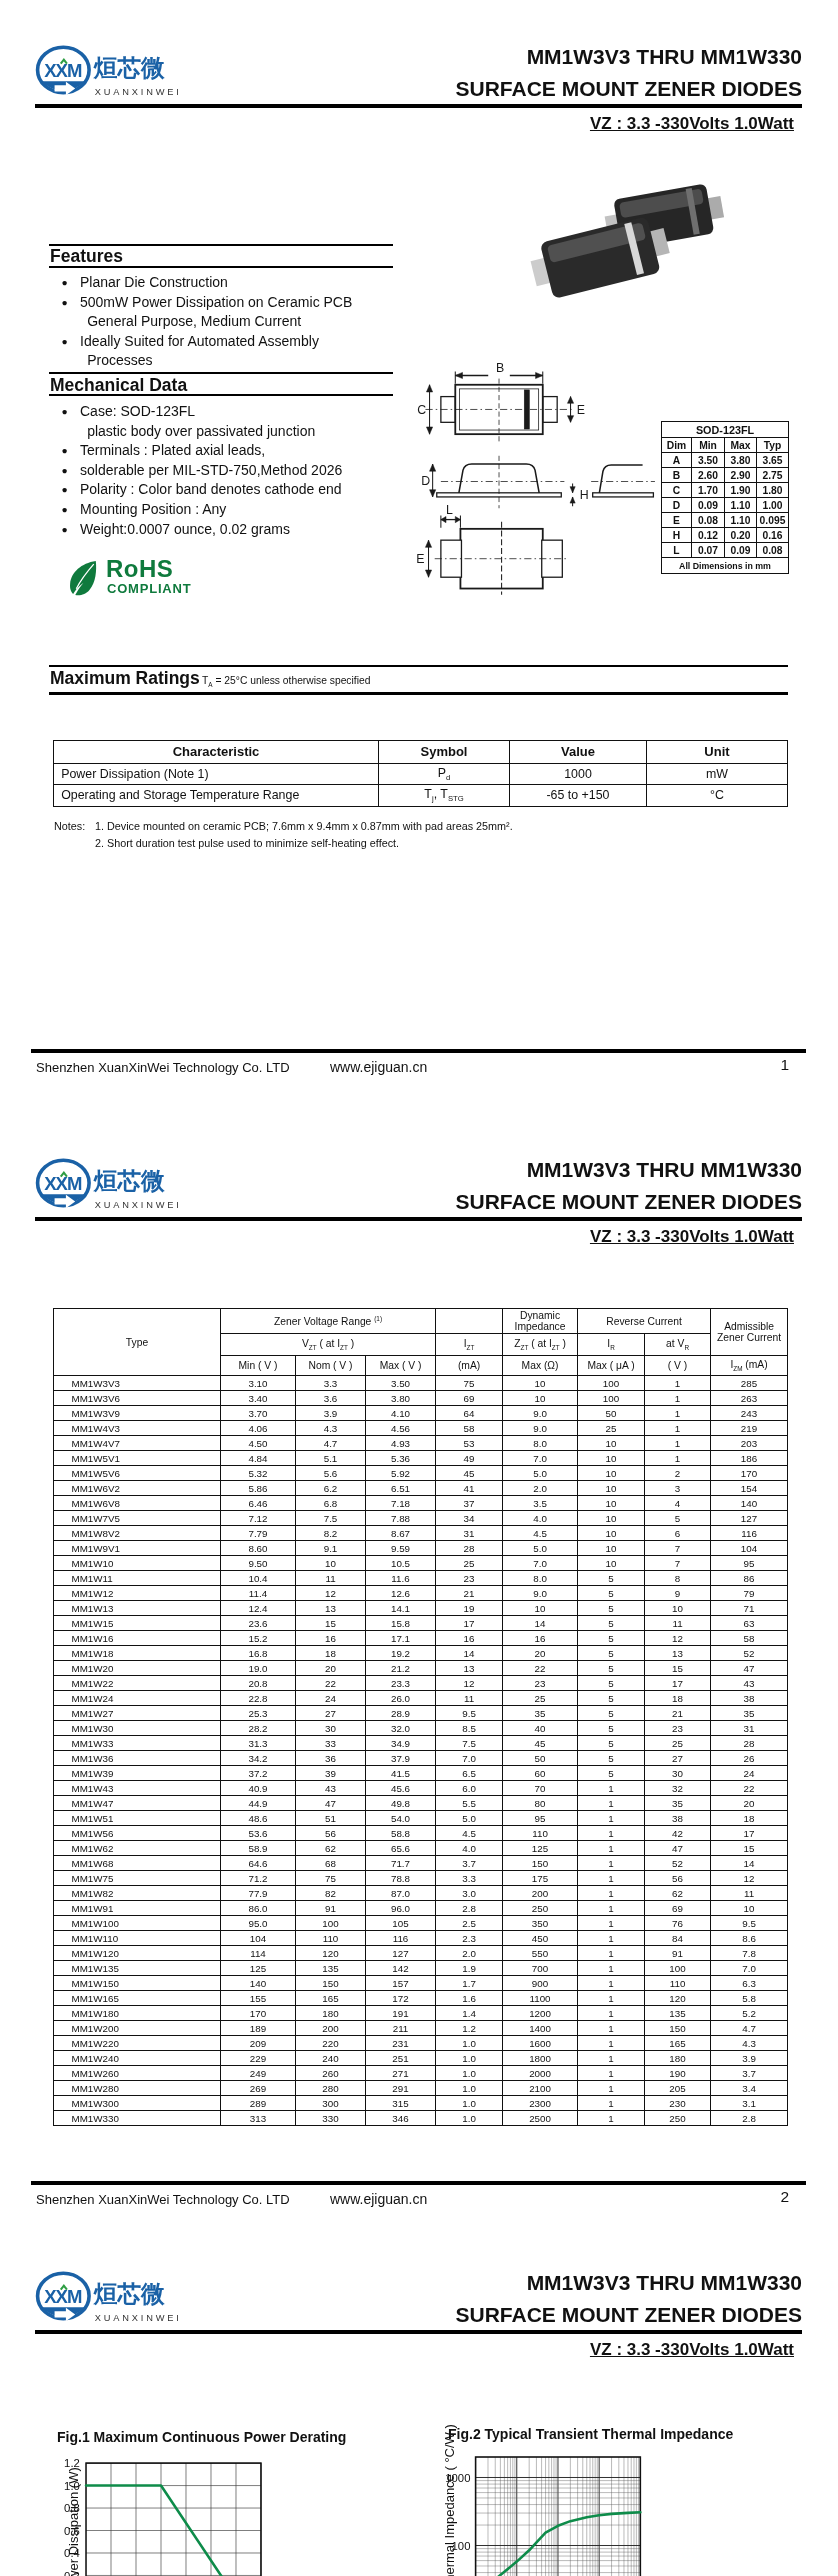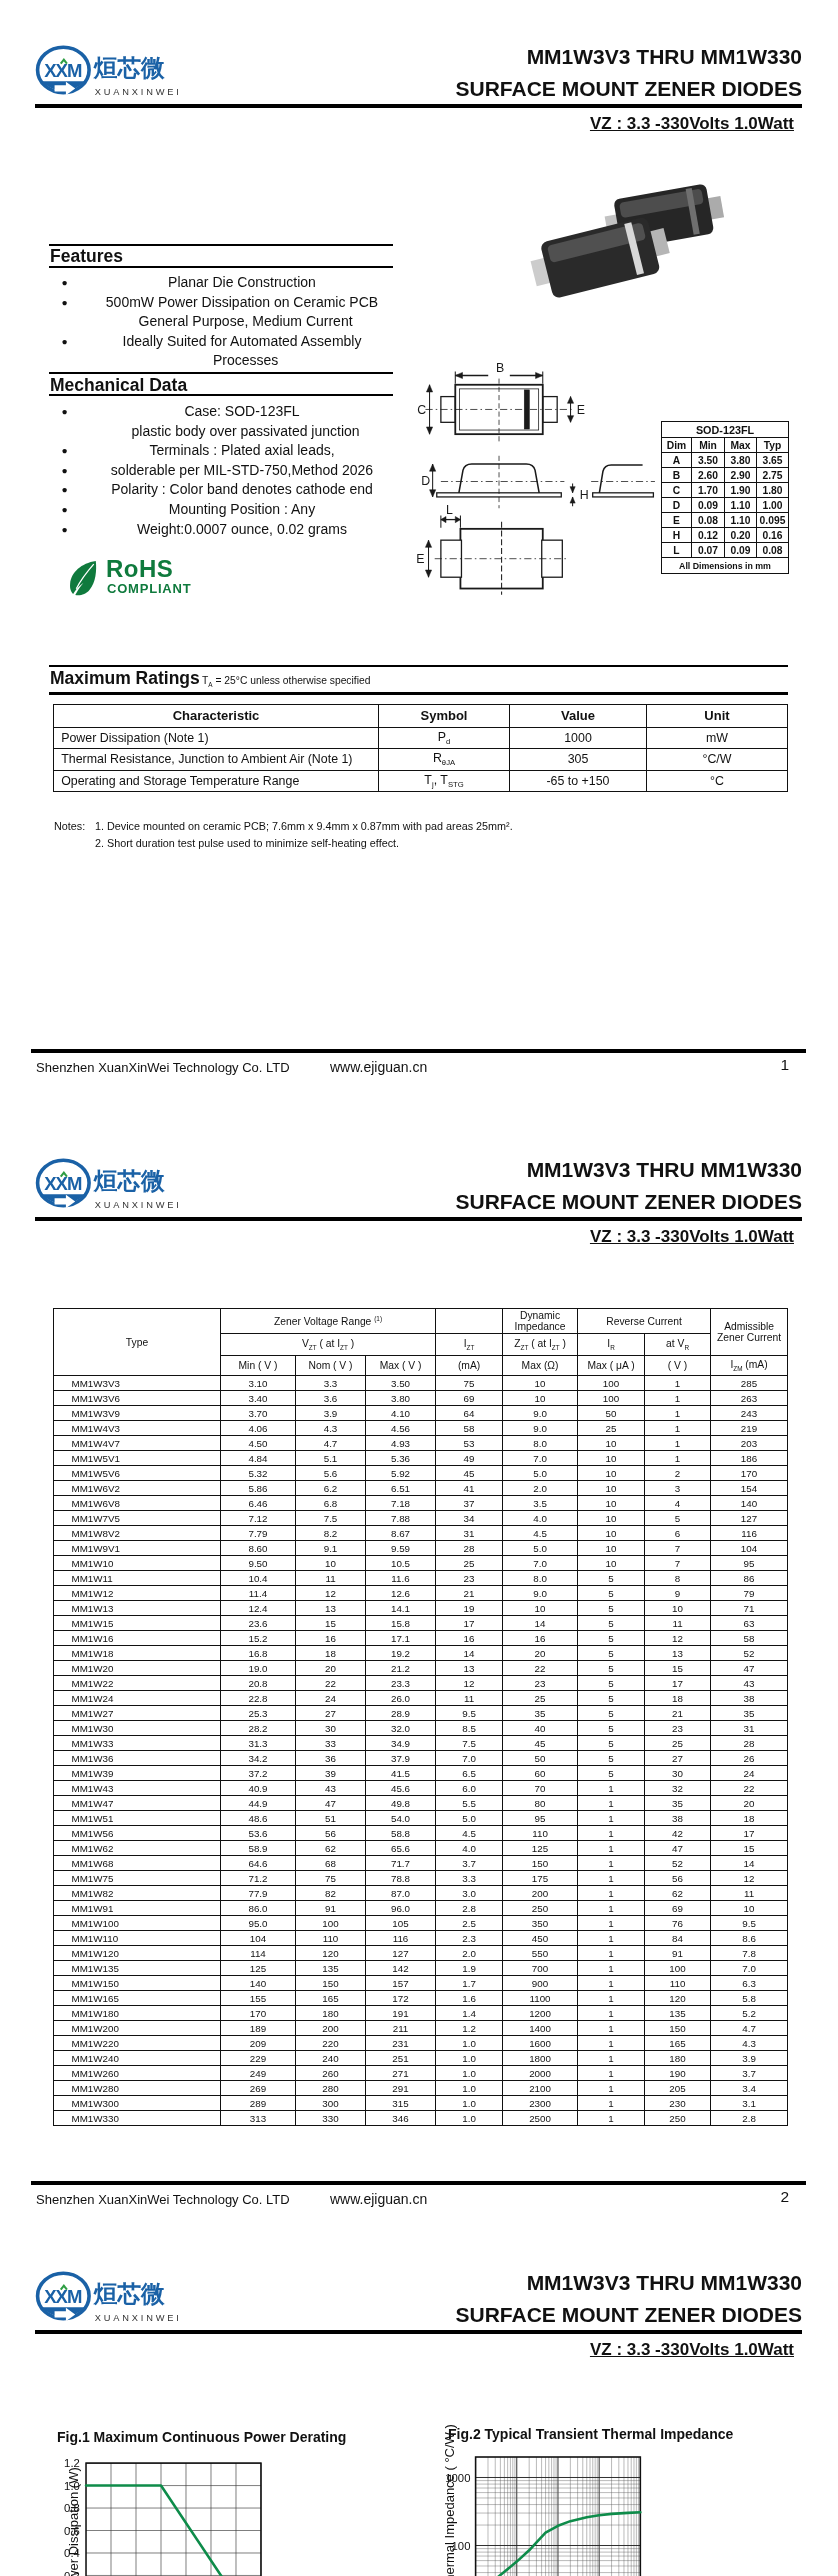--- a/index.html
+++ b/index.html
@@ -18,33 +18,33 @@
   .ft-rule{left:31px;right:32px;top:1049px;height:4.1px;background:#000;}
   .ft-co{left:36px;top:1060px;font-size:13px;}
   .ft-url{left:330px;top:1059px;font-size:14px;}
   .ft-pg{right:49px;top:1056px;font-size:15.5px;}
   
   .sec-rule{height:1.5px;background:#000;}
   .sec-title{font-size:17.5px;font-weight:bold;}
   .blist{font-size:14px;line-height:19.6px;}
   .brow{display:flex;}
   .brow .bdot{width:31px;text-align:center;font-size:10.3px;flex:0 0 31px;}
-  .brow .btxt{flex:1;text-align:center;}
+  .brow .btxt{flex:1;}
   .brow.cont .btxt{padding-left:7.2px;}
   
   .rohs-line1{font-size:24px;font-weight:bold;color:#0f7a3d;line-height:23px;letter-spacing:0.5px;}
   .rohs-line2{font-size:13px;font-weight:bold;color:#0f7a3d;letter-spacing:0.8px;}
   
   table{border-collapse:collapse;table-layout:fixed;}
   .dimtbl{border:1.5px solid #111;font-size:10.3px;font-weight:bold;text-align:center;}
   .dimtbl th,.dimtbl td{border:1px solid #111;padding:0;height:14px;}
   .dimtbl .ttl{font-size:10.8px;height:15px;}
   .dimtbl .note{font-size:8.8px;height:15px;}
   
-  .mrtbl{border:1.5px solid #111;font-size:12.4px;}
+  .mrtbl{border:1.5px solid #111;font-size:12.4px;margin-top:36px;}
   .mrtbl th,.mrtbl td{border:1px solid #111;padding:0 7.2px;height:20.6px;}
   .mrtbl th{font-size:13px;font-weight:bold;text-align:center;height:21.6px;}
   .mrtbl td{text-align:center;}
   .mrtbl td.chr{text-align:left;}
   .mr-notes{font-size:10.8px;line-height:16.5px;}
   
   .zt{border:1.5px solid #111;font-size:9.8px;text-align:center;}
   .zt th{border:1px solid #111;font-weight:normal;font-size:10.3px;padding:1px 2.1px;}
   .zt td{border-left:0.8px solid #111;border-right:0.8px solid #111;
          border-top:1.3px solid #111;border-bottom:1.3px solid #111;height:14px;padding:0;}
@@ -317,31 +317,20 @@
         <tr>
           <td class="chr">
             <div style="display: flex; justify-content: space-between;">
               <span>Power Dissipation (Note 1)</span>
               <span style="padding-right: 15.5px;"></span>
             </div>
           </td>
           <td><span>P</span><sub>d</sub></td>
           <td>1000</td>
           <td>mW</td>
-        </tr>
-        <tr>
-          <td class="chr">
-            <div style="display: flex; justify-content: space-between;">
-              <span>Thermal Resistance, Junction to Ambient Air (Note 1)</span>
-              <span style="padding-right: 15.5px;"></span>
-            </div>
-          </td>
-          <td><span>R</span><sub>θJA</sub></td>
-          <td>305</td>
-          <td>°C/W</td>
         </tr>
         <tr>
           <td class="chr">
             <div style="display: flex; justify-content: space-between;">
               <span>Operating and Storage Temperature Range</span>
               <span style="padding-right: 15.5px;"></span>
             </div>
           </td>
           <td><span>T</span><sub>j</sub><span>, T</span><sub>STG</sub></td>
           <td>-65 to +150</td>

